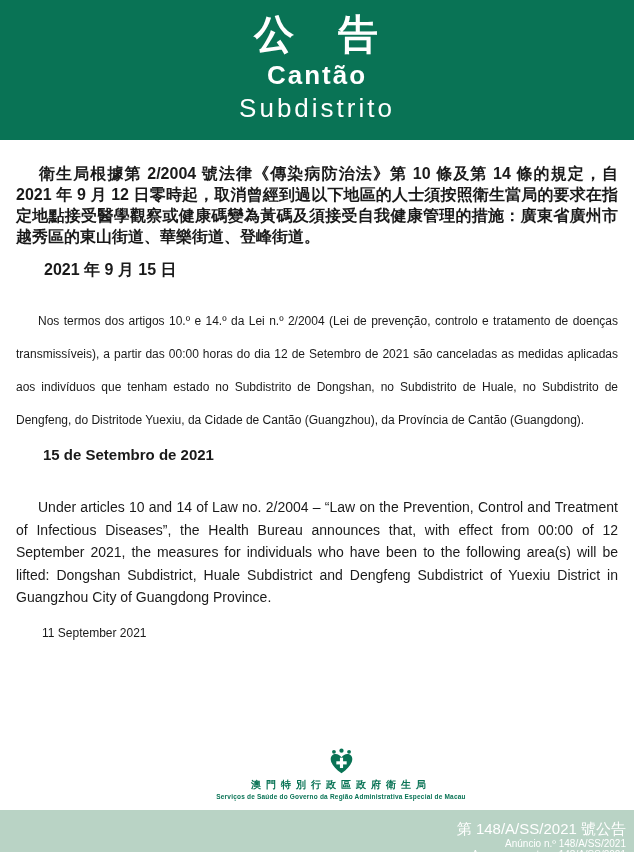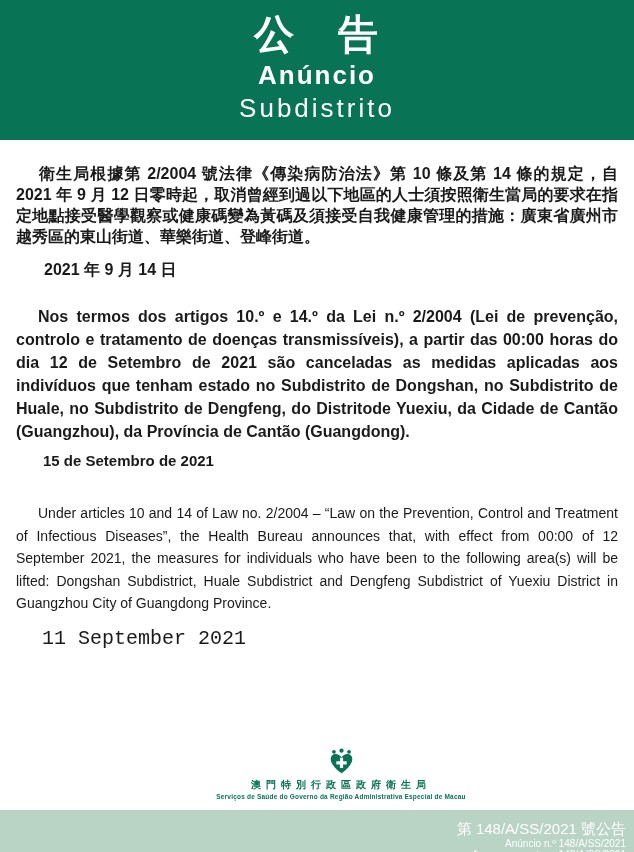--- a/index.html
+++ b/index.html
@@ -58,46 +58,45 @@
   }
   .date-zh {
     margin: 12px 0 0 28px;
     font-size: 16px;
     line-height: 21px;
     font-weight: 600;
     text-align: left;
   }
   .para-pt {
     margin-top: 25px;
-    font-size: 16px;
-    line-height: 23px;
-    font-weight: bold;
+    font-size: 12px;
+    line-height: 33px;
+    font-weight: normal;
     text-indent: 22px;
   }
   .date-pt {
     margin: 6px 0 0 27px;
     font-size: 15px;
     line-height: 23px;
     font-weight: bold;
     text-align: left;
   }
   .para-en {
     margin-top: 30px;
     font-size: 14px;
     line-height: 22.5px;
     font-weight: normal;
     text-indent: 22px;
   }
   .date-en {
     margin: 13px 0 0 26px;
-    font-size: 20px;
+    font-size: 12px;
     line-height: 22px;
     font-weight: normal;
     text-align: left;
-    font-family: Liberation Mono, monospace;
   }
 
   
   .footer-seal {
     position: absolute;
     left: 0;
     right: 0;
     top: 748px;
     text-align: center;
     color: var(--logo-green, #097355);
@@ -134,27 +133,27 @@
   .bar-line2 { font-size: 10px; line-height: 11px; }
   .bar-line3 { font-size: 10px; line-height: 11px; margin-left: 24px; }
 </style>
 </head>
 <body>
 
 <div class="page">
 
   <div class="header">
     <div class="title-zh">公　告</div>
-    <div class="title-pt">Anúncio</div>
+    <div class="title-pt">Cantão</div>
     <div class="title-en">Subdistrito</div>
   </div>
 
   <div class="content">
     <p class="para para-zh">衛生局根據第 2/2004 號法律《傳染病防治法》第 10 條及第 14 條的規定，自 2021 年 9 月 12 日零時起，取消曾經到過以下地區的人士須按照衛生當局的要求在指定地點接受醫學觀察或健康碼變為黃碼及須接受自我健康管理的措施：廣東省廣州市越秀區的東山街道、華樂街道、登峰街道。</p>
-    <p class="para date-zh">2021 年 9 月 14 日</p>
+    <p class="para date-zh">2021 年 9 月 15 日</p>
 
     <p class="para para-pt">Nos termos dos artigos 10.º e 14.º da Lei n.º 2/2004 (Lei de prevenção, controlo e tratamento de doenças transmissíveis), a partir das 00:00 horas do dia 12 de Setembro de 2021 são canceladas as medidas aplicadas aos indivíduos que tenham estado no Subdistrito de Dongshan, no Subdistrito de Huale, no Subdistrito de Dengfeng, do Distritode Yuexiu, da Cidade de Cantão (Guangzhou), da Província de Cantão (Guangdong).</p>
     <p class="para date-pt">15 de Setembro de 2021</p>
 
     <p class="para para-en">Under articles 10 and 14 of Law no. 2/2004 – “Law on the Prevention, Control and Treatment of Infectious Diseases”, the Health Bureau announces that, with effect from 00:00 of 12 September 2021, the measures for individuals who have been to the following area(s) will be lifted: Dongshan Subdistrict, Huale Subdistrict and Dengfeng Subdistrict of Yuexiu District in Guangzhou City of Guangdong Province.</p>
     <p class="para date-en">11 September 2021</p>
   </div>
 
   <div class="footer-seal">
     <span>

